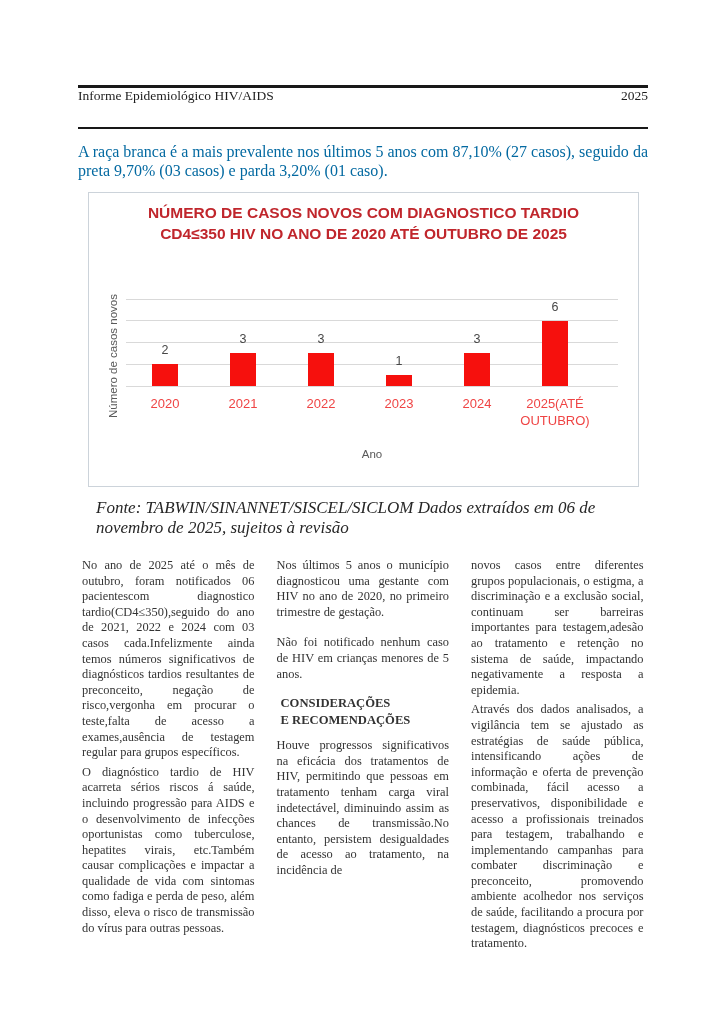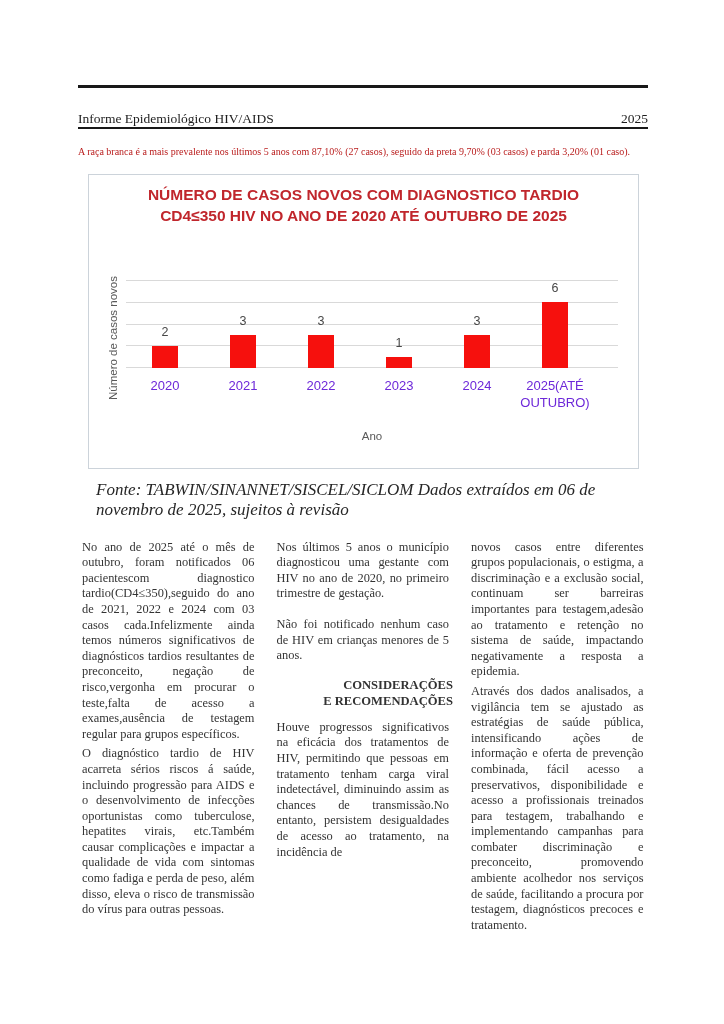--- a/index.html
+++ b/index.html
@@ -7,27 +7,27 @@
   .page {
     position:relative; width:724px; height:1024px; margin:0 auto;
     background:#ffffff; overflow:hidden;
     font-family:"Liberation Serif", serif; color:#1f1f1f;
   }
   .content { position:absolute; left:78px; top:0; width:570px; }
 
   .rule { height:2.6px; background:#181818; }
   .rule-top { margin-top:85px; }
   .header-row {
-    display:flex; justify-content:space-between; align-items:flex-end;
+    display:flex; justify-content:space-between; align-items:flex-start;
     height:39px; font-size:13.5px; color:#1d1d1d;
   }
 
   .intro {
-    margin:14px 0 0 0; font-size:10px; line-height:18.4px;
-    text-align:justify; color:#b91c1c;
+    margin:14px 0 0 0; font-size:16px; line-height:18.4px;
+    text-align:justify; color:#0369a1;
   }
 
   
   .chart-box {
     position:relative; margin:12px 0 2px 10px; width:551px; height:295px;
     border:1px solid #ccd3da; background:#ffffff;
     font-family:"Liberation Sans", sans-serif;
   }
   .chart-title {
     position:absolute; top:9px; left:0; width:100%; text-align:center;
@@ -37,34 +37,34 @@
     position:absolute; left:18px; top:84px; height:158px;
     writing-mode:vertical-rl; transform:rotate(180deg);
     display:flex; align-items:center; justify-content:center;
     font-size:11.5px; color:#595959; white-space:nowrap;
   }
   .plot { position:absolute; left:37px; top:106px; width:492px; height:87px; }
   .gridline { position:absolute; left:0; width:100%; height:1px; background:#d9d9d9; }
   .bar { position:absolute; width:26px; }
   .bar-label { position:absolute; width:78px; text-align:center; font-size:12.5px; color:#474747; }
   .xticks { position:absolute; left:37px; top:202px; width:468px; display:flex; }
-  .xtick { width:78px; text-align:center; font-size:13px; line-height:17px; color:#6d28d9; }
+  .xtick { width:78px; text-align:center; font-size:13px; line-height:17px; color:#ef4444; }
   .xlabel {
     position:absolute; left:37px; top:255px; width:492px; text-align:center;
     font-size:11.5px; color:#595959;
   }
 
   .fonte { margin:11px 0 0 18px; font-style:italic; font-size:17px; color:#262626; }
 
   
   .cols { display:flex; gap:14px; margin-top:16px; color:#333333; }
   .col { width:180.5px; font-size:12.4px; line-height:15.6px; text-align:justify; }
   .col p { margin:4px; }
   .col p.gap { margin-top:15px; }
-  .col-heading { font-weight:bold; font-size:12.6px; line-height:16.5px; margin:13px 0 10px 16px; text-align:right; }
+  .col-heading { font-weight:bold; font-size:12.6px; line-height:16.5px; margin:13px 0 10px 8px; text-align:left; }
 </style>
 </head>
 <body>
 
 <div class="page">
   <div class="content">
 
     <div class="rule rule-top"></div>
     <div class="header-row">
       <span>Informe Epidemiológico HIV/AIDS</span>

